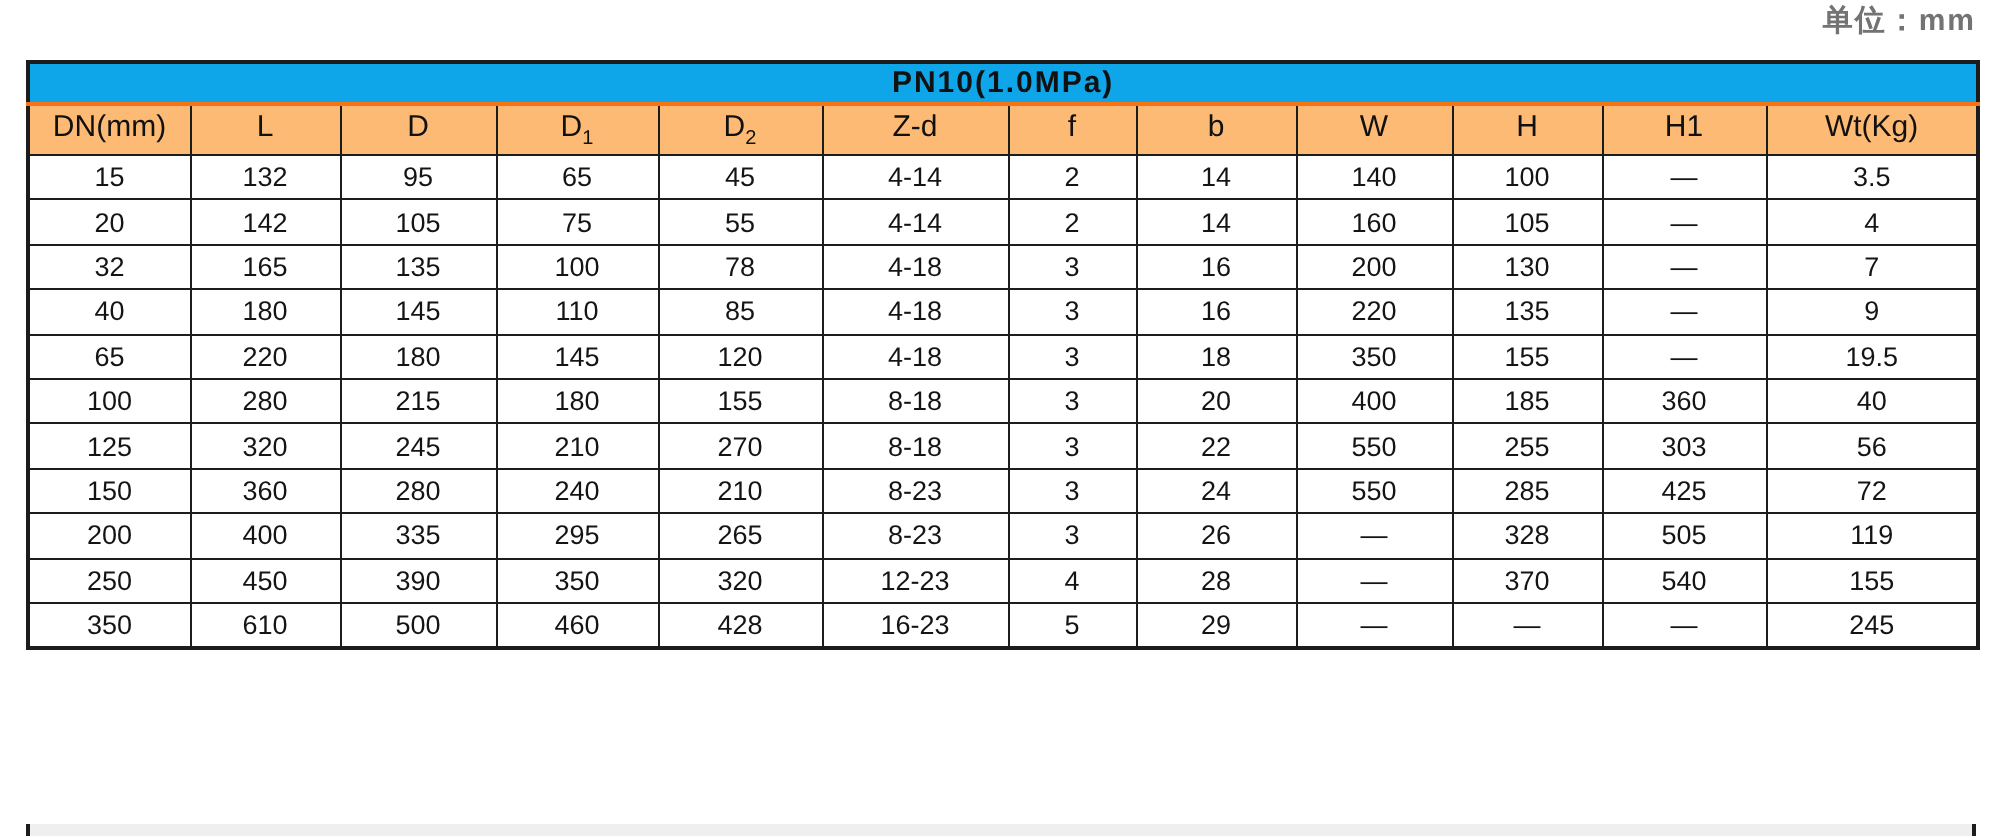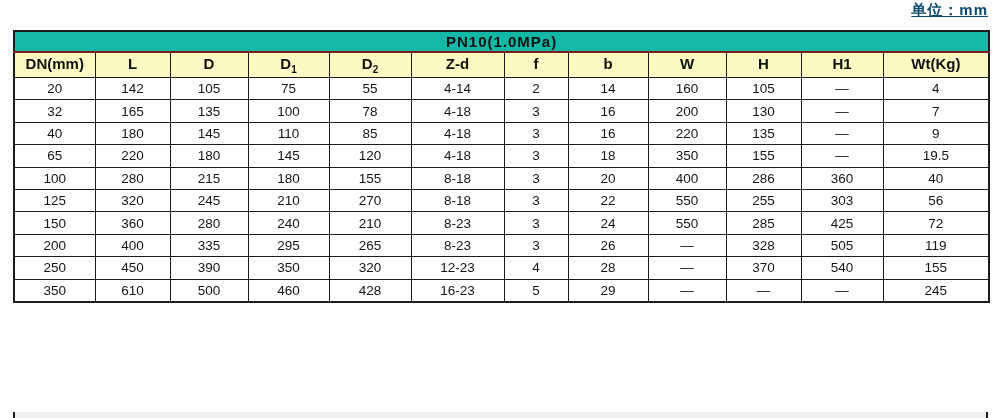--- a/index.html
+++ b/index.html
@@ -15,55 +15,54 @@
     background: #ffffff;
     overflow: hidden;
     color: #111;
   }
   .unit-label {
     position: absolute;
     top: 1px;
     right: 12px;
     font-size: 15px;
     font-weight: bold;
-    color: #0c4a6e;
+    color: #737373;
     letter-spacing: 1px;
-    text-decoration: underline;
   }
   table.spec {
     position: absolute;
     left: 13px;
     top: 30px;
     width: 975px;
     border-collapse: collapse;
     table-layout: fixed;
     border: 2px solid #1c1c1c;
     background: #fff;
   }
   table.spec th, table.spec td {
     border: 1px solid #1c1c1c;
     text-align: center;
     vertical-align: middle;
     padding: 0;
     overflow: hidden;
     white-space: nowrap;
   }
   tr.section-row th {
-    background: #14b8a6;
+    background: #0ea5e9;
     height: 19px;
     font-size: 15px;
     font-weight: bold;
     letter-spacing: 1px;
-    border-bottom: 2px solid #7f1d1d;
+    border-bottom: 2px solid #f97316;
   }
   tr.header-row th {
-    background: #fef9c3;
+    background: #fdba74;
     height: 24px;
     font-size: 15px;
-    font-weight: bold;
+    font-weight: normal;
   }
   tr.header-row th sub {
     font-size: 10px;
   }
   tbody td {
     height: 21.4px;
     font-size: 13.5px;
     background: #fff;
     color: #141414;
   }
@@ -115,20 +114,34 @@
         <th><span>f</span><sub></sub></th>
         <th><span>b</span><sub></sub></th>
         <th><span>W</span><sub></sub></th>
         <th><span>H</span><sub></sub></th>
         <th><span>H1</span><sub></sub></th>
         <th><span>Wt(Kg)</span><sub></sub></th>
       </tr>
     </thead>
     <tbody>
         <tr>
+          <td>15</td>
+          <td>132</td>
+          <td>95</td>
+          <td>65</td>
+          <td>45</td>
+          <td>4-14</td>
+          <td>2</td>
+          <td>14</td>
+          <td>140</td>
+          <td>100</td>
+          <td>—</td>
+          <td>3.5</td>
+        </tr>
+        <tr>
           <td>20</td>
           <td>142</td>
           <td>105</td>
           <td>75</td>
           <td>55</td>
           <td>4-14</td>
           <td>2</td>
           <td>14</td>
           <td>160</td>
           <td>105</td>
@@ -180,21 +193,21 @@
         <tr>
           <td>100</td>
           <td>280</td>
           <td>215</td>
           <td>180</td>
           <td>155</td>
           <td>8-18</td>
           <td>3</td>
           <td>20</td>
           <td>400</td>
-          <td>286</td>
+          <td>185</td>
           <td>360</td>
           <td>40</td>
         </tr>
         <tr>
           <td>125</td>
           <td>320</td>
           <td>245</td>
           <td>210</td>
           <td>270</td>
           <td>8-18</td>

